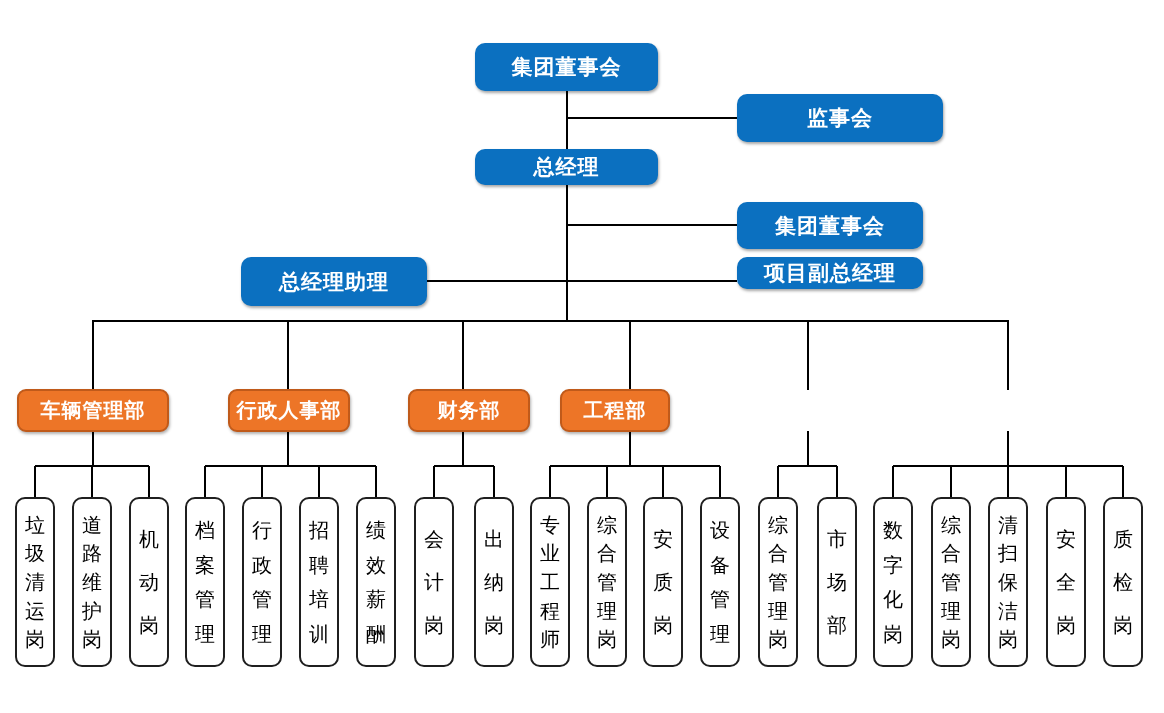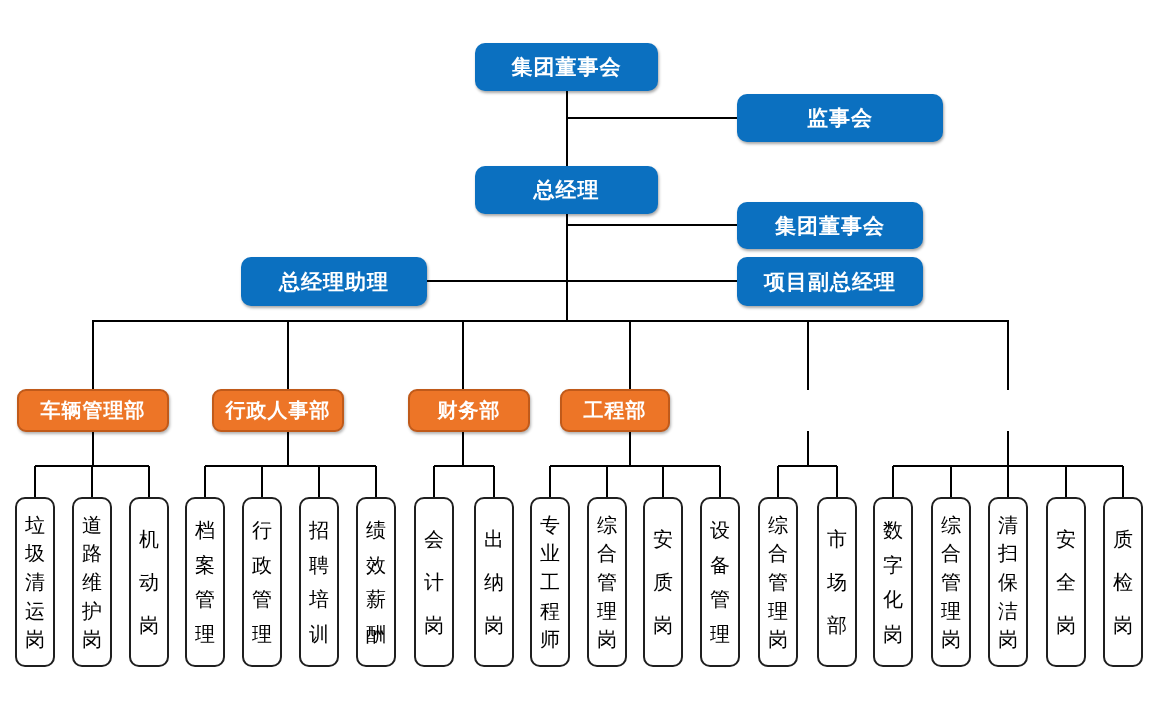--- a/index.html
+++ b/index.html
@@ -101,37 +101,37 @@
   <div class="line v" style="left:1007px;top:466px;height:32px"></div>
   <div class="line v" style="left:1065px;top:466px;height:32px"></div>
   <div class="line v" style="left:1122px;top:466px;height:32px"></div>
 
   <div class="node blue" style="left:475px;top:43px;width:183px;height:48px">
     <span>集团董事会</span>
   </div>
   <div class="node blue" style="left:737px;top:94px;width:206px;height:48px">
     <span>监事会</span>
   </div>
-  <div class="node blue" style="left:475px;top:166px;width:183px;height:48px">
+  <div class="node blue" style="left:475px;top:149px;width:183px;height:36px">
     <span>总经理</span>
   </div>
   <div class="node blue" style="left:737px;top:202px;width:186px;height:47px">
     <span>集团董事会</span>
   </div>
   <div class="node blue" style="left:241px;top:257px;width:186px;height:49px">
     <span>总经理助理</span>
   </div>
-  <div class="node blue" style="left:737px;top:257px;width:186px;height:49px">
+  <div class="node blue" style="left:737px;top:257px;width:186px;height:32px">
     <span>项目副总经理</span>
   </div>
 
   <div class="node dept" style="left:17px;width:152px">
     <span>车辆管理部</span>
   </div>
-  <div class="node dept" style="left:212px;width:132px">
+  <div class="node dept" style="left:228px;width:122px">
     <span>行政人事部</span>
   </div>
   <div class="node dept" style="left:408px;width:122px">
     <span>财务部</span>
   </div>
   <div class="node dept" style="left:560px;width:110px">
     <span>工程部</span>
   </div>
 
   <div class="node leaf" style="left:15px">

